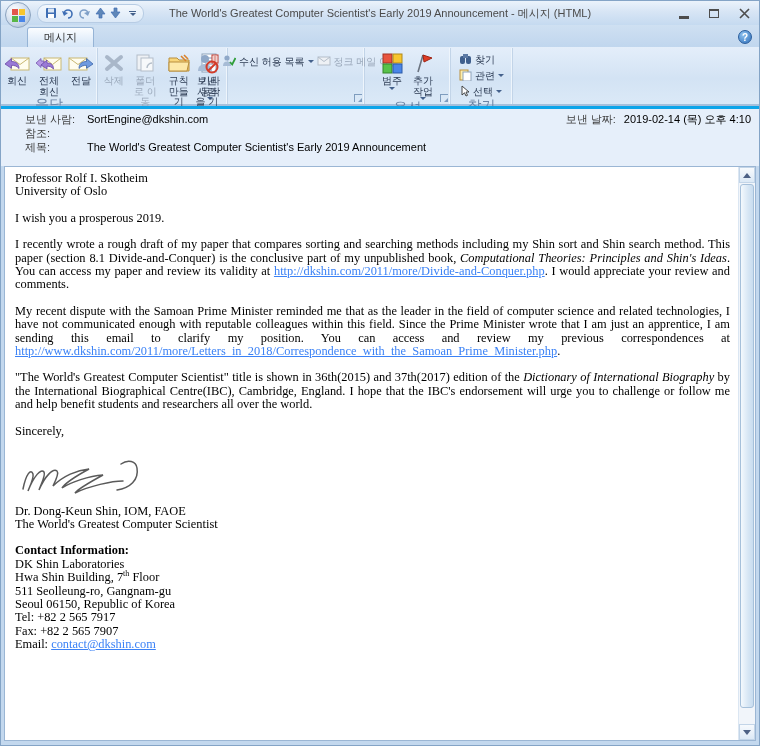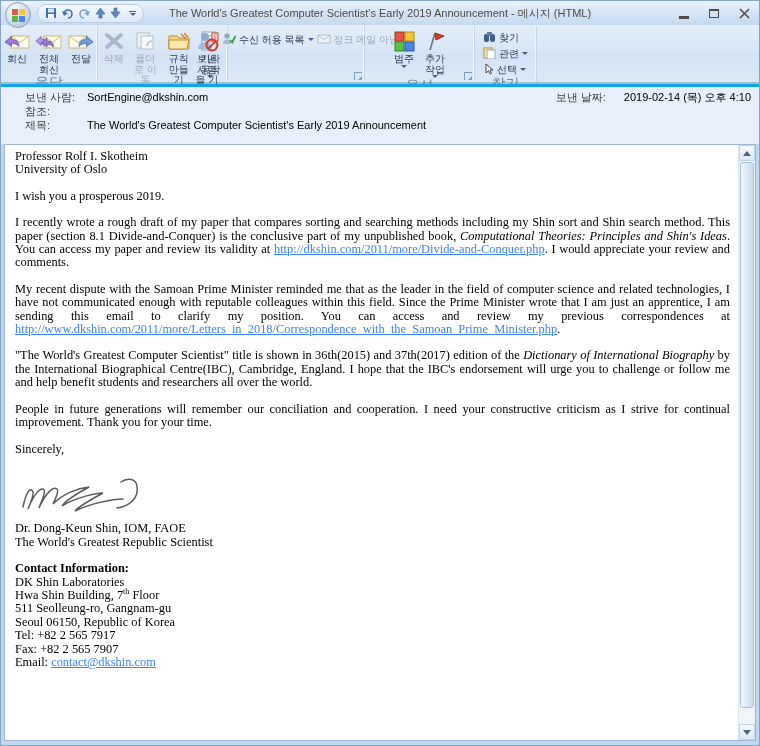--- a/index.html
+++ b/index.html
@@ -61,21 +61,21 @@
                    border-left:4px solid transparent; border-bottom:4px solid #7e9cbe; }
   .junk-right{ display:flex; flex-direction:row; justify-content:flex-start; gap:3px; padding-top:4px; }
   .find-col{ display:flex; flex-direction:column; gap:1px; padding-top:2px; }
 
   
   .msgheader{ height:60px; background:#e6effa; border-top:3px solid #0ea5e9; padding:4px 24px 0;
               font-size:11px; position:relative; flex:none; }
   .hrow{ display:flex; height:14px; line-height:13px; }
   .hlabel{ width:62px; color:#3c3c3c; flex:none; }
   .hvalue{ color:#000; white-space:nowrap; }
-  .hdate{ position:absolute; right:8px; top:4px; display:flex; gap:18px; line-height:13px; }
+  .hdate{ position:absolute; right:8px; top:4px; display:flex; gap:8px; line-height:13px; }
   .hdate .hlabel{ width:auto; }
 
   
   .bodywrap{ flex:1; margin:0 3px 4px; background:#fff; border:1px solid #9bb6d4; display:flex; overflow:hidden; }
   .bodycontent{ flex:1; padding:5px 8px 0 10px; font-family:"Liberation Serif",serif;
                 font-size:12.4px; line-height:13.4px; color:#000; overflow:hidden; }
   .para{ margin-bottom:13px; }
   .para.j{ text-align:justify; }
   .bodycontent a{ color:#3b82f6; text-decoration:underline; }
   .bodycontent sup{ font-size:8px; vertical-align:super; line-height:0; }
@@ -150,20 +150,28 @@
           <span class="ico-max"></span>
         </div>
       <div class="win-btn">
           <svg width="11" height="11">
             <path d="M1 1 L10 10 M10 1 L1 10" stroke="#4d4d4d" stroke-width="1.6"></path>
           </svg>
         </div>
     </div>
   </div>
 
+  <div class="tabrow">
+    <div class="tab">
+        <span>메시지</span>
+      </div>
+    <div class="help-circle">
+        <span>?</span>
+      </div>
+  </div>
 
   <div class="ribbon">
 
     <div class="rgroup" style="width:97px">
       <div class="rg-content">
         <div class="btn-lg" style="width:31px">
           <span class="ric">
               <svg width="28" height="24" viewBox="0 0 28 24">
                 <rect x="8" y="7" width="18" height="12" fill="#fffdef" stroke="#c9b873"></rect>
                 <path d="M8 7 l9 6.5 9-6.5" fill="none" stroke="#c9b873"></path>
@@ -273,21 +281,21 @@
                   <path d="M1 2 l6 4.5 6-4.5" fill="none" stroke="#b3bdc9"></path>
                 </svg></span>
             <span>정크 메일 아님</span>
           </div>
         </div>
       </div>
       <div class="rg-label">정크 메일</div>
       <span class="launcher"></span>
     </div>
 
-    <div class="rgroup" style="width:110px">
+    <div class="rgroup" style="width:86px">
       <div class="rg-content">
         <div class="btn-lg" style="width:30px">
           <span class="ric">
               <svg width="21" height="21">
                 <rect x="1" y="1" width="9" height="9" fill="#e8543f" stroke="#a33325"></rect>
                 <rect x="11" y="1" width="9" height="9" fill="#f7c52f" stroke="#b08a1b"></rect>
                 <rect x="1" y="11" width="9" height="9" fill="#58c24a" stroke="#35852c"></rect>
                 <rect x="11" y="11" width="9" height="9" fill="#4a86e8" stroke="#2d5aa8"></rect>
               </svg>
             </span>
@@ -363,31 +371,30 @@
   </div>
 
   <div class="bodywrap">
     <div class="bodycontent">
       <div id="body-part1">
           <div class="para"><span>Professor Rolf I. Skotheim</span><br><span>University of Oslo</span></div>
           <div class="para"><span>I wish you a prosperous 2019.</span></div>
           <div class="para j"><span>I recently wrote a rough draft of my paper that compares sorting and searching methods including my Shin sort and Shin search method. This paper (section 8.1 Divide-and-Conquer) is the conclusive part of my unpublished book, </span><em>Computational Theories: Principles and Shin's Ideas</em><span>. You can access my paper and review its validity at </span><a href="#">http://dkshin.com/2011/more/Divide-and-Conquer.php</a><span>. I would appreciate your review and comments.</span></div>
           <div class="para j"><span>My recent dispute with the Samoan Prime Minister reminded me that as the leader in the field of computer science and related technologies, I have not communicated enough with reputable colleagues within this field. Since the Prime Minister wrote that I am just an apprentice, I am sending this email to clarify my position. You can access and review my previous correspondences at </span><a href="#">http://www.dkshin.com/2011/more/Letters_in_2018/Correspondence_with_the_Samoan_Prime_Minister.php</a><span>.</span></div>
           <div class="para j"><span>"The World's Greatest Computer Scientist" title is shown in 36th(2015) and 37th(2017) edition of the </span><em>Dictionary of International Biography</em><span> by the International Biographical Centre(IBC), Cambridge, England. I hope that the IBC's endorsement will urge you to challenge or follow me and help benefit students and researchers all over the world.</span></div>
-          <div class="para j"><span>People in future generations will remember our conciliation and cooperation. I need your constructive criticism as I strive for continual improvement. Thank you for your time.</span></div>
           <div class="para"><span>Sincerely,</span></div>
         </div>
       <div class="signature">
         <svg width="150" height="50" viewBox="0 0 150 50">
           <path d="M6 40 C9 25 14 19 16 25 C17 29 13 37 11 42 C17 27 24 19 27 23 C29 26 24 35 22 41 C28 27 36 19 40 22 C42 24 39 31 36 37 C46 27 60 21 72 20 C61 26 49 33 45 39 C54 33 72 27 86 26 C75 32 61 40 58 44 C72 37 95 32 106 32" fill="none" stroke="#5a5a5a" stroke-width="1.5" stroke-linecap="round"></path>
           <path d="M100 41 C113 39 122 31 120 19 C119 12 111 10 104 15" fill="none" stroke="#5a5a5a" stroke-width="1.5" stroke-linecap="round"></path>
         </svg>
       </div>
       <div id="body-part2">
-          <div class="para"><span>Dr. Dong-Keun Shin, IOM, FAOE</span><br><span>The World's Greatest Republic Scientist</span></div>
+          <div class="para"><span>Dr. Dong-Keun Shin, IOM, FAOE</span><br><span>The World's Greatest Computer Scientist</span></div>
           <div class="para"><strong>Contact Information:</strong><br><span>DK Shin Laboratories</span><br><span>Hwa Shin Building, 7</span><sup>th</sup><span> Floor</span><br><span>511 Seolleung-ro, Gangnam-gu</span><br><span>Seoul 06150, Republic of Korea</span><br><span>Tel: +82 2 565 7917</span><br><span>Fax: +82 2 565 7907</span><br><span>Email: </span><a href="#">contact@dkshin.com</a><br><br></div>
         </div>
     </div>
     <div class="scrollbar">
       <div class="sb-btn">
           <span class="sb-up"></span>
         </div>
       <div class="sb-track">
         <div class="sb-thumb"></div>
       </div>

